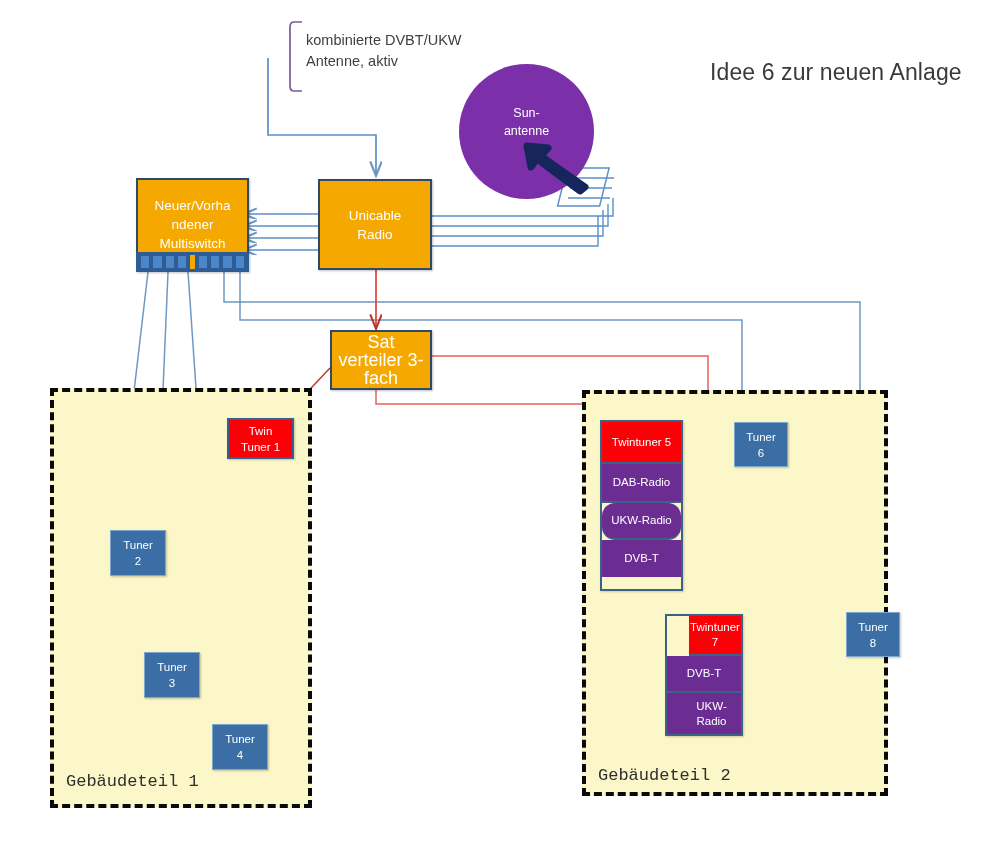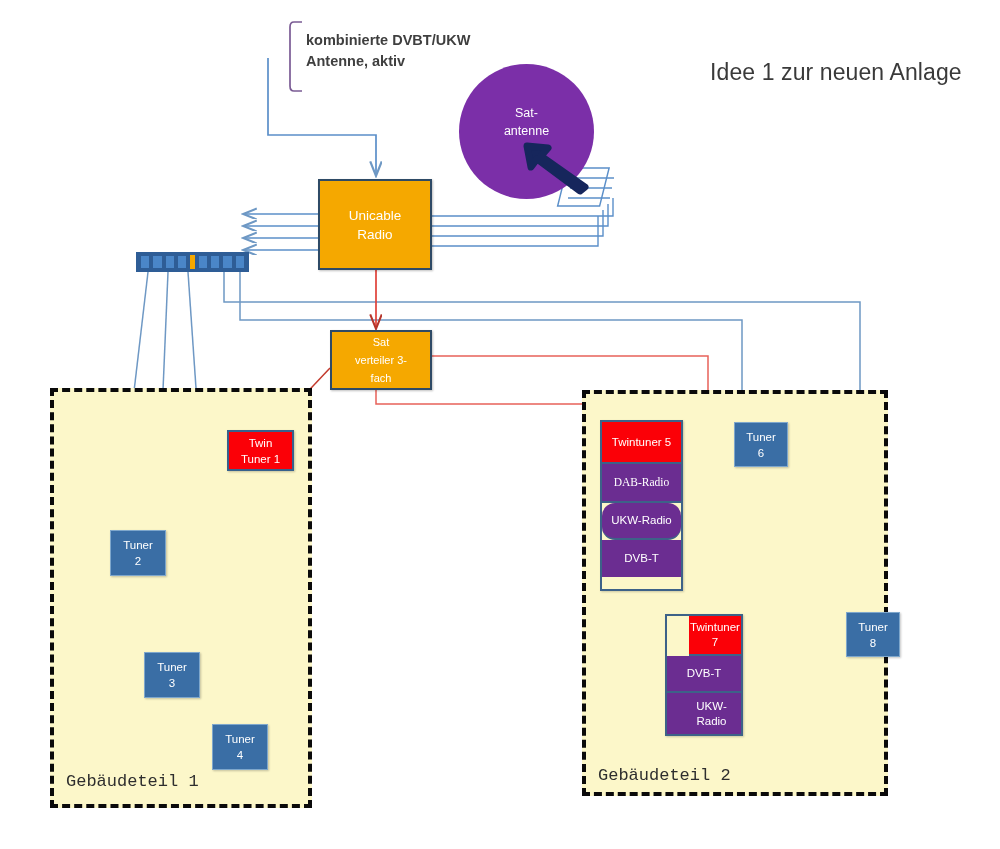--- a/index.html
+++ b/index.html
@@ -35,21 +35,20 @@
   }
   
   .antenna-note {
     position: absolute;
     left: 306px;
     top: 30px;
     font-size: 14.5px;
     line-height: 21px;
     color: #3f3f3f;
     white-space: pre-line;
-    font-weight: bold;
   }
   
   .zone {
     position: absolute;
     background: #fcf7c9;
     border: 4px dashed #0a0a0a;
     box-sizing: border-box;
   }
   .zone-label {
     position: absolute;
@@ -232,66 +231,71 @@
 
     <g>
       <path d="M432,356 L708,356 L708,612" fill="none" stroke="#e8625a" stroke-width="1.5" marker-end="url(#arrowRedOpen)"></path>
     </g>
 
     <g>
       <path d="M376,390 L376,404 L640,404 L640,418" fill="none" stroke="#e8625a" stroke-width="1.5" marker-end="url(#arrowRedOpen)"></path>
     </g>
   </svg>
 
-  <div class="title">Idee 1 zur neuen Anlage</div>
+  <div class="title">Idee 6 zur neuen Anlage</div>
 
   <div class="antenna-note">kombinierte DVBT/UKW
 Antenne, aktiv</div>
 
   <div class="zone" style="left:50px; top:388px; width:262px; height:420px;"></div>
   <div class="zone-label" style="left:66px; top:772px;">Gebäudeteil 1</div>
 
   <div class="zone" style="left:582px; top:390px; width:306px; height:406px;"></div>
   <div class="zone-label" style="left:598px; top:766px;">Gebäudeteil 2</div>
 
   <div class="sat-dish" style="left:459px; top:64px; width:135px; height:135px;">
-    <div class="sat-label" style="top:40px;">Sat-
+    <div class="sat-label" style="top:40px;">Sun-
 antenne</div>
   </div>
 
   <svg class="wires" viewBox="0 0 1000 849">
     <g>
       <path d="M585,187 L541,156 L548,148 L527,146 L531,167 L537,159 L580,191 Z" fill="#16265c" stroke="#16265c" stroke-width="7" stroke-linejoin="round"></path>
     </g>
   </svg>
 
+  <div class="orange-box ms" style="left:136px; top:178px; width:113px; height:94px;">
+    <span style="white-space:pre-line;">Neuer/Vorha
+ndener
+Multiswitch</span>
+  </div>
   <div class="ms-bar" style="left:136px; top:252px; width:113px; height:20px;">
     <span class="ms-port"></span>
     <span class="ms-port"></span>
     <span class="ms-port"></span>
     <span class="ms-port"></span>
     <span class="ms-gap"></span>
     <span class="ms-port"></span>
     <span class="ms-port"></span>
     <span class="ms-port"></span>
     <span class="ms-port"></span>
   </div>
 
   <div class="orange-box" style="left:318px; top:179px; width:114px; height:91px;">
     <span style="white-space:pre-line;">Unicable
 Radio</span>
   </div>
 
-  <div class="orange-box" style="left:330px; top:330px; width:102px; height:60px; font-size:11px; line-height:18px;">
+  <div class="orange-box" style="left:330px; top:330px; width:102px; height:60px; font-size:18px; line-height:18px;">
     <span style="white-space:pre-line;">Sat
 verteiler 3-
 fach</span>
   </div>
 
-  <div class="twin-red" style="left:227px; top:430px; width:67px; height:41px;">
+  <div class="twin-red" style="left:227px; top:418px; width:67px; height:41px;">
     <span>Twin
 Tuner 1</span>
   </div>
   <div class="tuner" style="left:90px; top:530px; width:56px; height:46px;">
     <span>Tuner
 2</span>
   </div>
   <div class="tuner" style="left:124px; top:652px; width:56px; height:46px;">
     <span>Tuner
 3</span>
@@ -307,21 +311,21 @@
   </div>
   <div class="tuner" style="left:826px; top:612px; width:54px; height:45px;">
     <span>Tuner
 8</span>
   </div>
 
   <div class="stack" style="left:600px; top:420px; width:83px; height:171px;">
     <div class="stack-row row-red" style="height:42px;">
       <span>Twintuner 5</span>
     </div>
-    <div class="stack-row row-purple" style="height:39px;font-family:Liberation Serif, serif;">
+    <div class="stack-row row-purple" style="height:39px;">
       <span>DAB-Radio</span>
     </div>
     <div class="stack-row row-purple" style="height:37px;border-radius:13px;">
       <span>UKW-Radio</span>
     </div>
     <div class="stack-row row-purple" style="height:37px;">
       <span>DVB-T</span>
     </div>
   </div>
 

